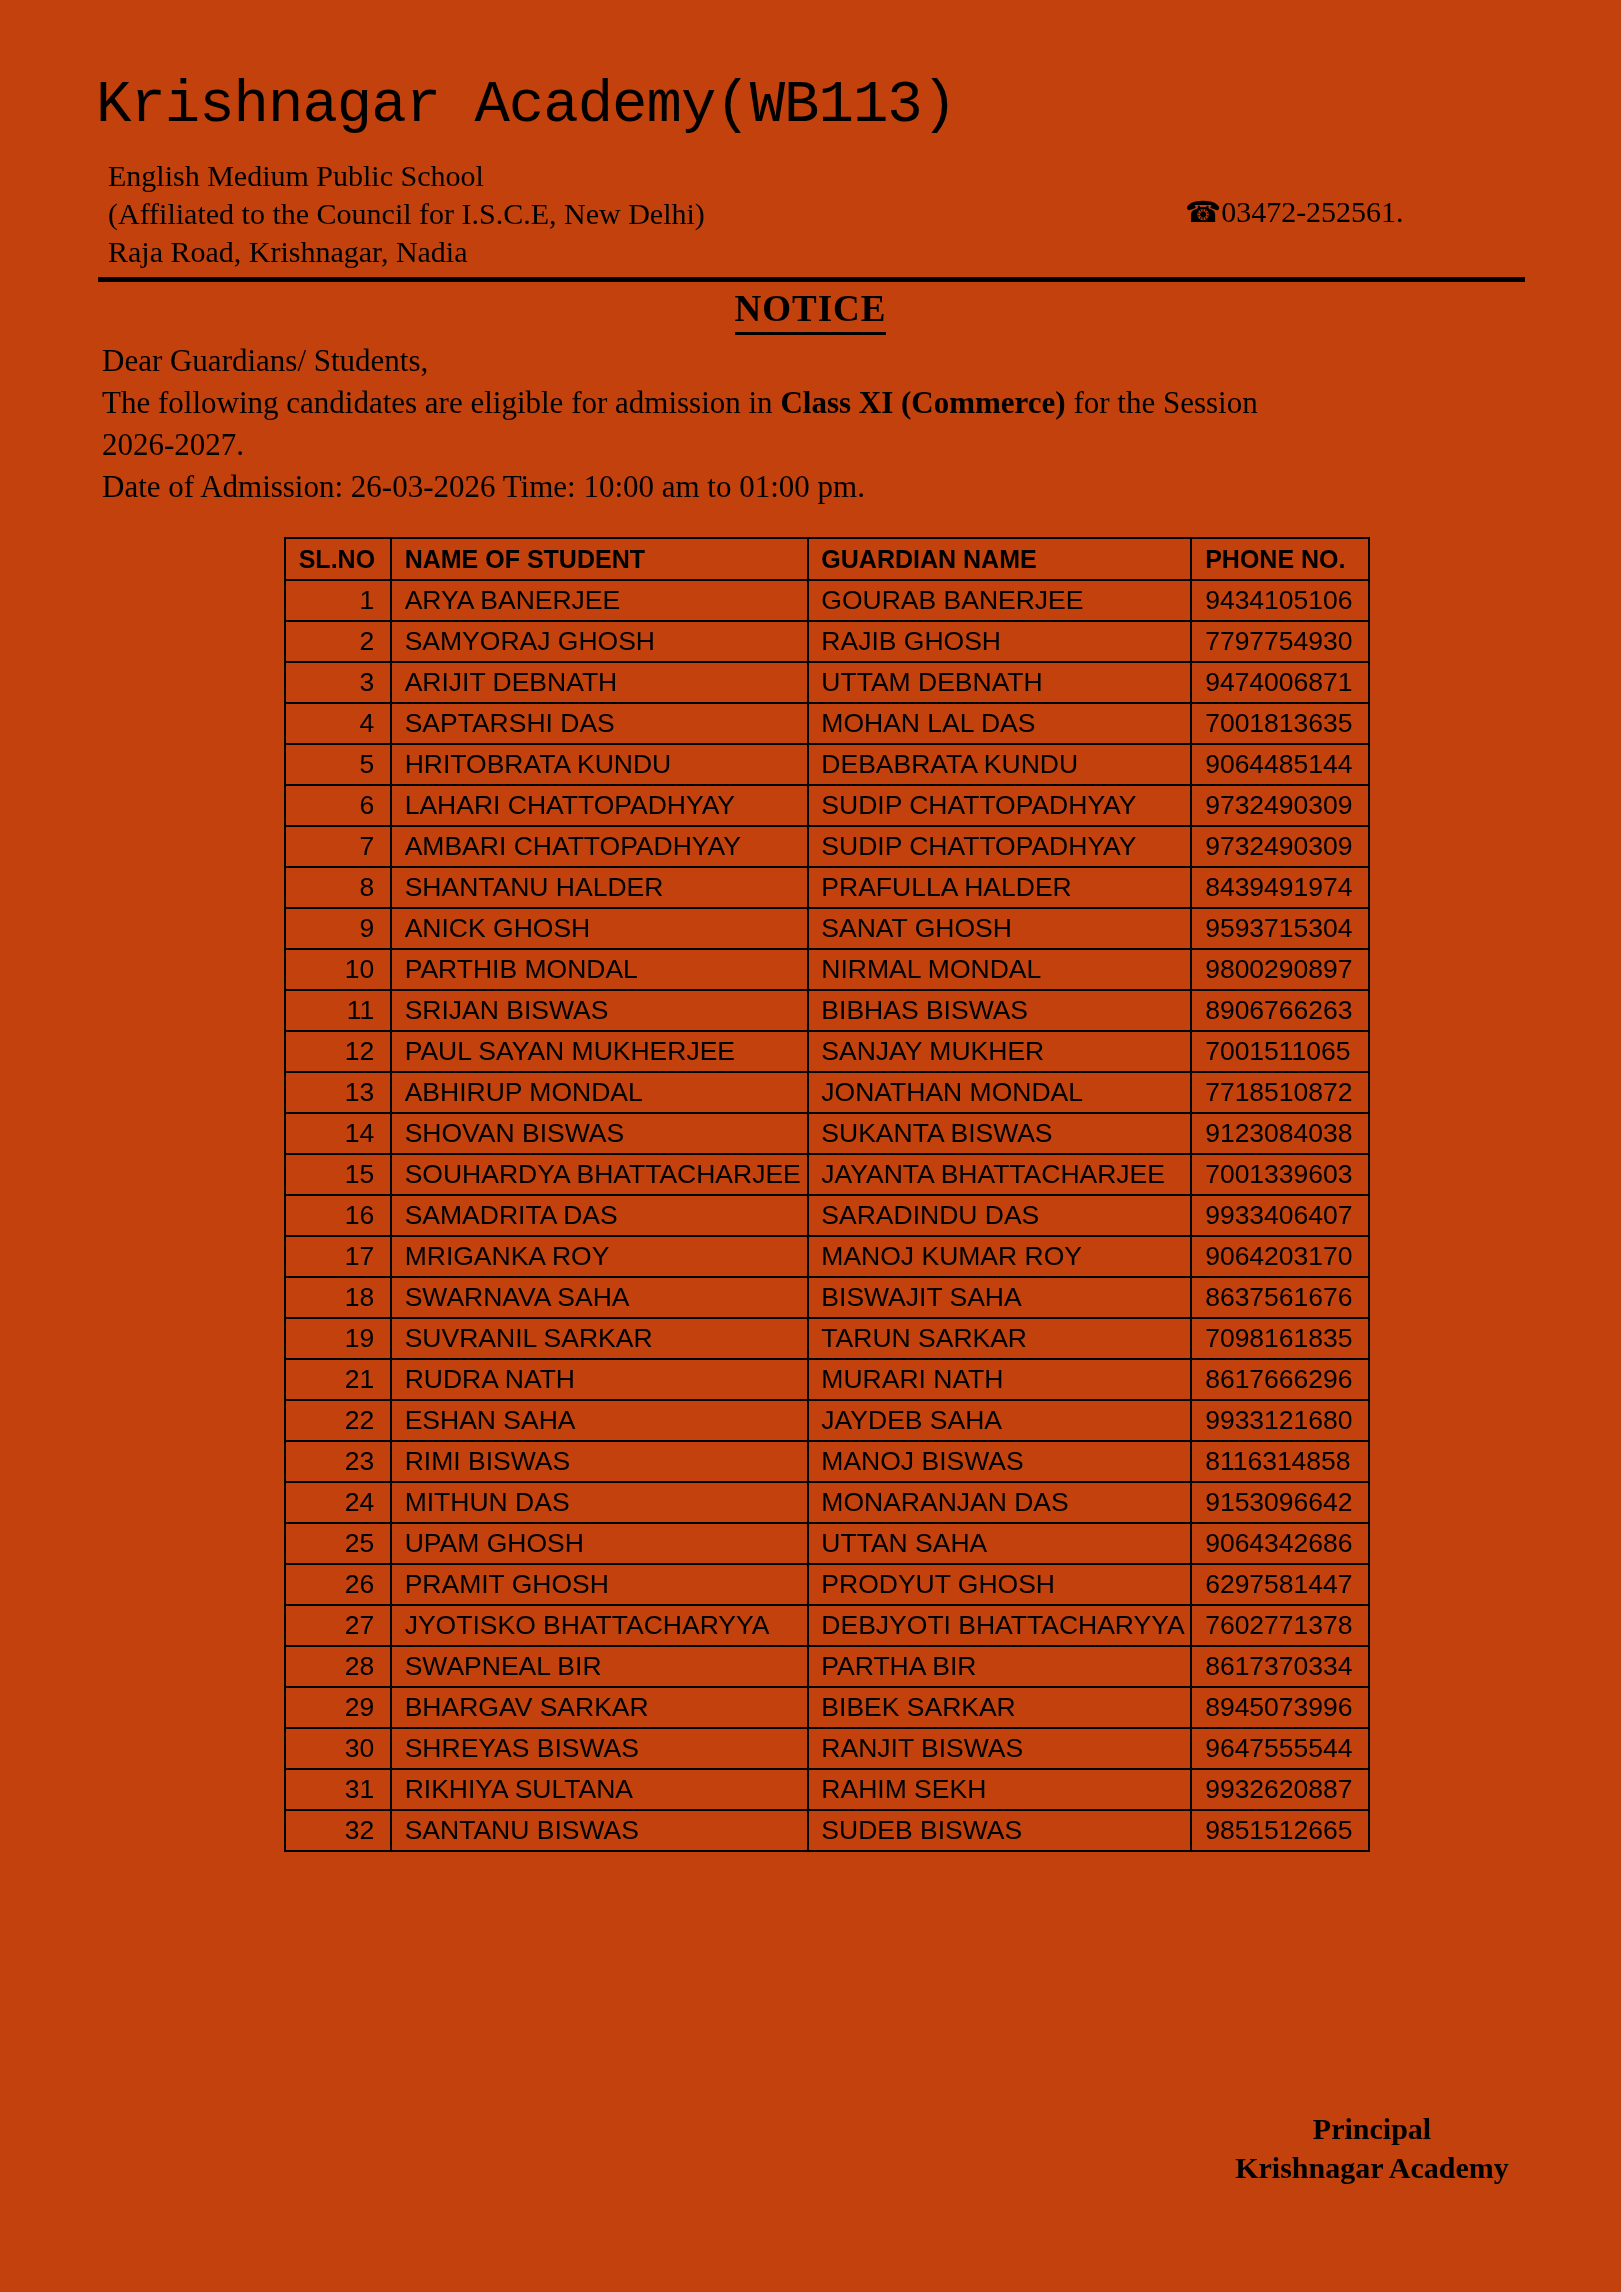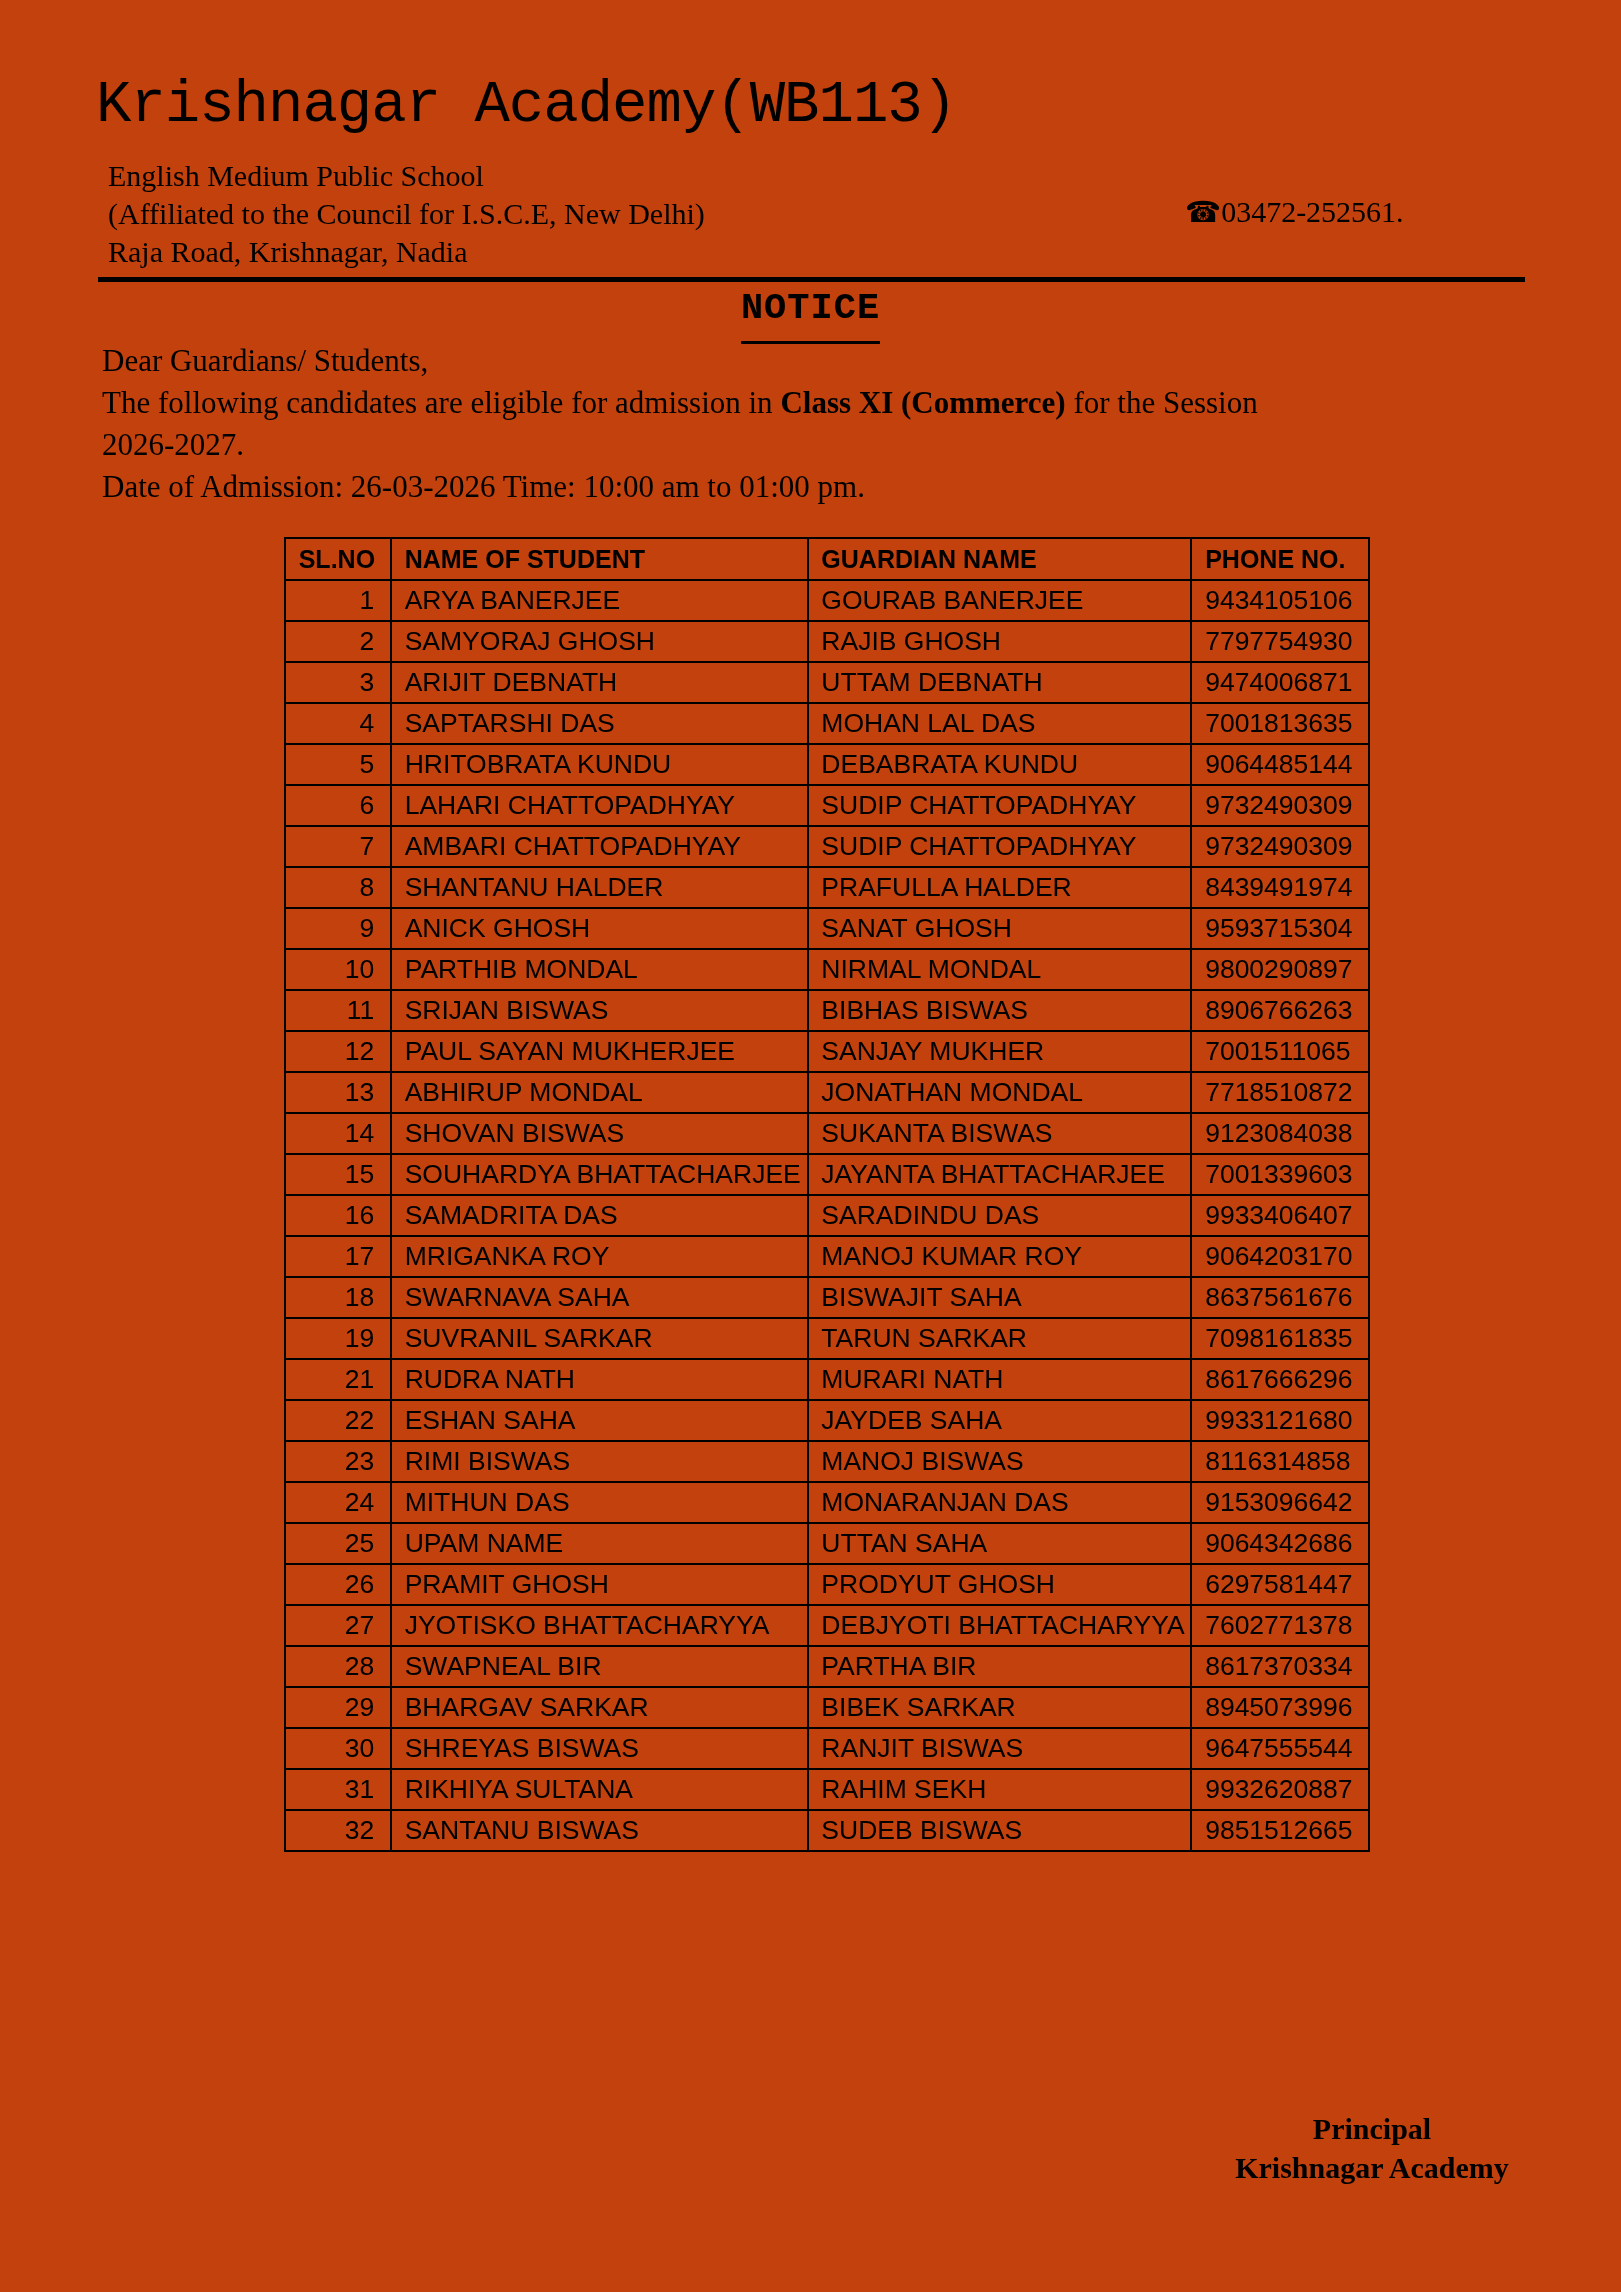--- a/index.html
+++ b/index.html
@@ -34,21 +34,21 @@
     width: 1427px; height: 4.9px; background: #000;
   }
 
   
   .notice-title-wrap {
     position: absolute; left: 0; top: 287px; width: 1621px; text-align: center;
   }
   .notice-title {
     display: inline-block;
     font-size: 37px; font-weight: bold; letter-spacing: 1px;
-    border-bottom: 3.9px solid #000; padding-bottom: 12px; font-family: Liberation Mono, monospace;
+    border-bottom: 3.9px solid #000; padding-bottom: 2px;
   }
   .notice-body {
     position: absolute; left: 102px; top: 340px;
     font-size: 31px; line-height: 42px; width: 1431px;
   }
   .notice-body .b { font-weight: bold; }
 
   
   .admission-table {
     position: absolute; left: 284px; top: 537px;
@@ -255,21 +255,21 @@
           <td>8116314858</td>
         </tr>
         <tr>
           <td class="c-sl">24</td>
           <td>MITHUN DAS</td>
           <td>MONARANJAN DAS</td>
           <td>9153096642</td>
         </tr>
         <tr>
           <td class="c-sl">25</td>
-          <td>UPAM NAME</td>
+          <td>UPAM GHOSH</td>
           <td>UTTAN SAHA</td>
           <td>9064342686</td>
         </tr>
         <tr>
           <td class="c-sl">26</td>
           <td>PRAMIT GHOSH</td>
           <td>PRODYUT GHOSH</td>
           <td>6297581447</td>
         </tr>
         <tr>

